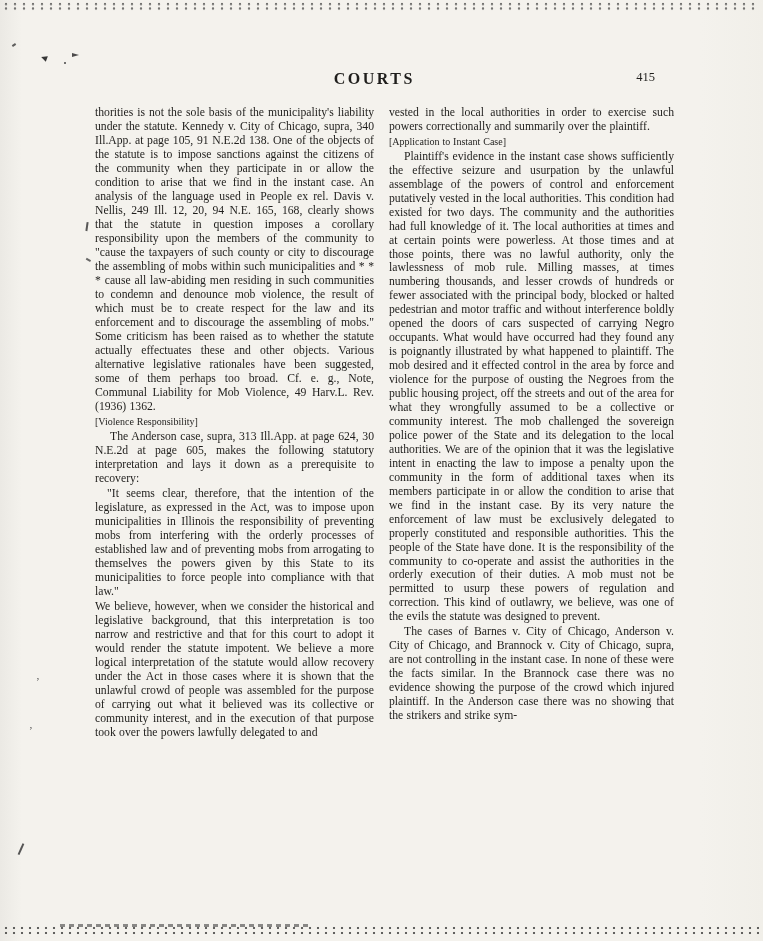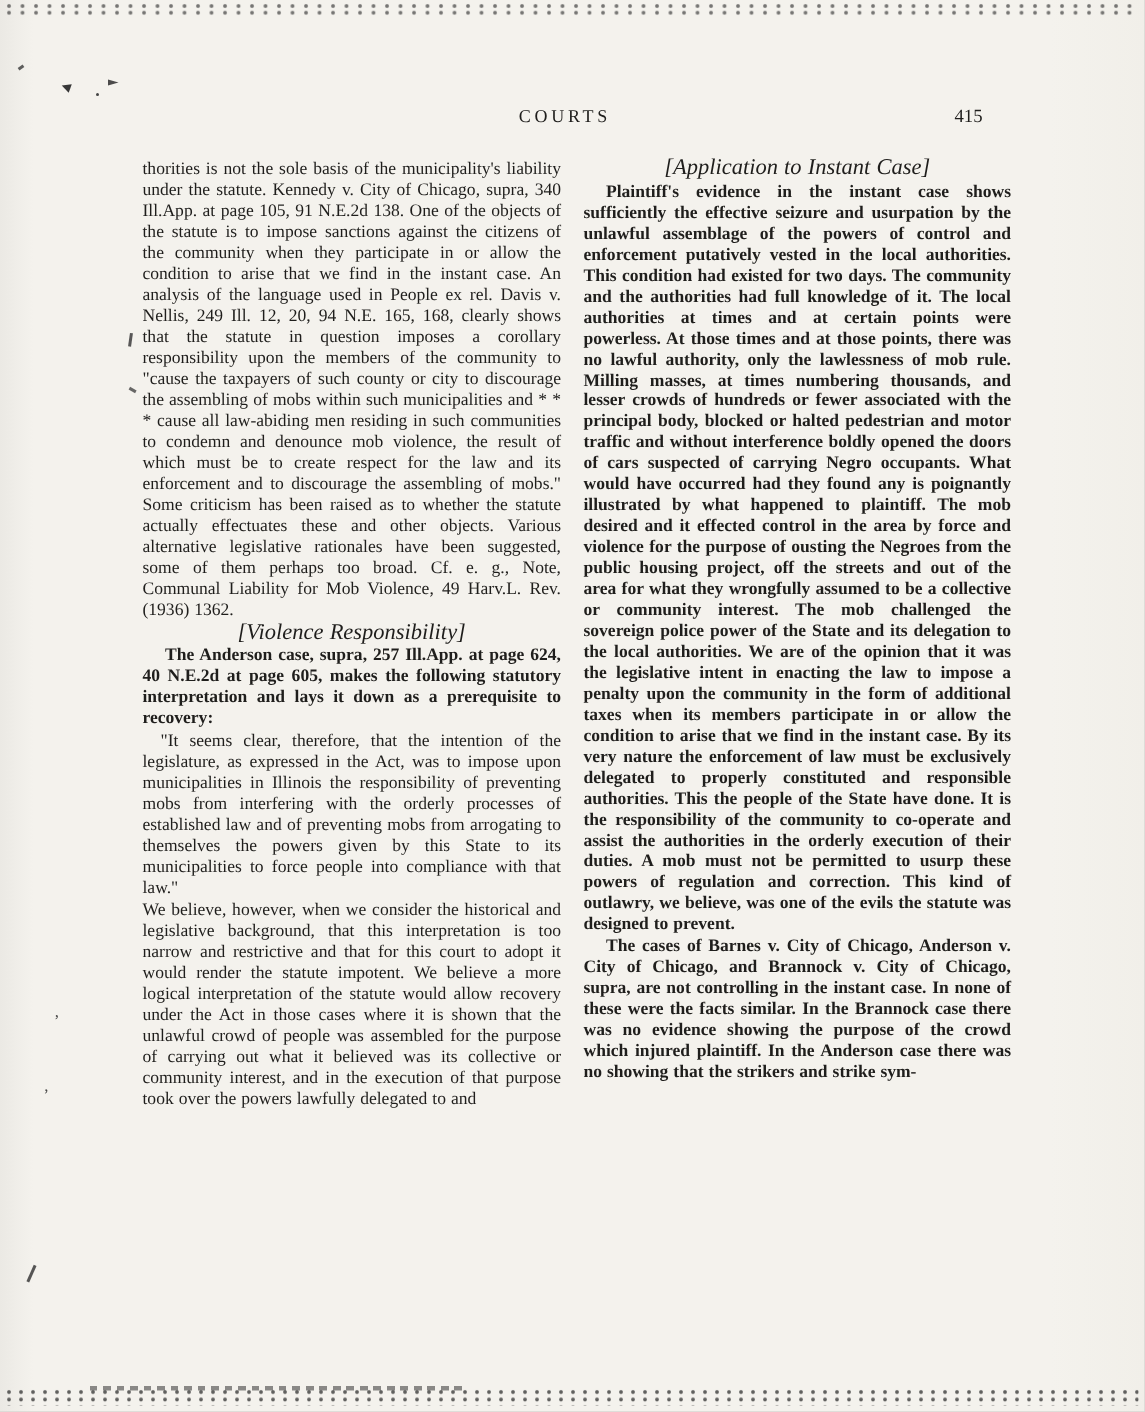--- a/index.html
+++ b/index.html
@@ -32,46 +32,45 @@
     background-image:repeating-linear-gradient(90deg, rgba(40,40,40,.75) 0 5px, transparent 5px 9px);
     opacity:.7;
   }
 
   
   .running-head {
     position:absolute; top:70px; left:95px; width:578px; height:16px;
   }
   .running-head .title {
     position:absolute; left:50%; transform:translateX(-62%);
-    font-size:12px; font-weight:normal; letter-spacing:2.5px;
+    font-size:16px; font-weight:bold; letter-spacing:2.5px;
   }
   .running-head .pageno {
     position:absolute; right:18px; top:0;
     font-size:12.5px; font-weight:normal;
   }
 
   
   .col {
     position:absolute; top:106px;
     text-align:justify;
     font-size:11.7px; line-height:14.0px;
     word-spacing:0.4px;
   }
   .col.left  { left:95px;  width:279px; }
   .col.right { left:389px; width:285px; line-height:13.95px; }
 
   .col p { margin:0; }
-  .col p.indent { text-indent:15px;font-weight:bold; }
+  .col p.indent { text-indent:15px; }
   .col p + p { margin-top:1px; }
 
   .section-heading {
-    font-style:italic;
-    font-size:15px;
+    font-size:10px;
     margin:6px 0 5px 1px;
-    text-align:center;
+    text-align:left;
   }
 
   .block-quote {
     margin:4px 6px 4px 18px;
     text-indent:12px;
   }
 
   
   .mark { position:absolute; background:transparent; color:#2a2a2a; }
   .mark-tick1  { top:44px;  left:12px; width:4px; height:2px; background:#3a3a3a; transform:rotate(-35deg); opacity:.8; }
@@ -102,26 +101,27 @@
   <div class="mark mark-slash"></div>
 
   <div class="running-head">
     <span class="title">COURTS</span>
     <span class="pageno">415</span>
   </div>
 
   <div class="col left">
     <p>thorities is not the sole basis of the municipality's liability under the statute. Kennedy v. City of Chicago, supra, 340 Ill.App. at page 105, 91 N.E.2d 138. One of the objects of the statute is to impose sanctions against the citizens of the community when they participate in or allow the condition to arise that we find in the instant case. An analysis of the language used in People ex rel. Davis v. Nellis, 249 Ill. 12, 20, 94 N.E. 165, 168, clearly shows that the statute in question imposes a corollary responsibility upon the members of the community to "cause the taxpayers of such county or city to discourage the assembling of mobs within such municipalities and * * * cause all law-abiding men residing in such communities to condemn and denounce mob violence, the result of which must be to create respect for the law and its enforcement and to discourage the assembling of mobs." Some criticism has been raised as to whether the statute actually effectuates these and other objects. Various alternative legislative rationales have been suggested, some of them perhaps too broad. Cf. e. g., Note, Communal Liability for Mob Violence, 49 Harv.L. Rev. (1936) 1362.</p>
     <p class="section-heading">[Violence Responsibility]</p>
-    <p class="indent">The Anderson case, supra, 257 Ill.App. at page 624, 40 N.E.2d at page 605, makes the following statutory interpretation and lays it down as a prerequisite to recovery:</p>
+    <p class="indent">The Anderson case, supra, 313 Ill.App. at page 624, 30 N.E.2d at page 605, makes the following statutory interpretation and lays it down as a prerequisite to recovery:</p>
     <p class="block-quote">"It seems clear, therefore, that the intention of the legislature, as expressed in the Act, was to impose upon municipalities in Illinois the responsibility of preventing mobs from interfering with the orderly processes of established law and of preventing mobs from arrogating to themselves the powers given by this State to its municipalities to force people into compliance with that law."</p>
     <p>We believe, however, when we consider the historical and legislative background, that this interpretation is too narrow and restrictive and that for this court to adopt it would render the statute impotent. We believe a more logical interpretation of the statute would allow recovery under the Act in those cases where it is shown that the unlawful crowd of people was assembled for the purpose of carrying out what it believed was its collective or community interest, and in the execution of that purpose took over the powers lawfully delegated to and</p>
   </div>
 
   <div class="col right">
+    <p>vested in the local authorities in order to exercise such powers correctionally and summarily over the plaintiff.</p>
     <p class="section-heading">[Application to Instant Case]</p>
     <p class="indent">Plaintiff's evidence in the instant case shows sufficiently the effective seizure and usurpation by the unlawful assemblage of the powers of control and enforcement putatively vested in the local authorities. This condition had existed for two days. The community and the authorities had full knowledge of it. The local authorities at times and at certain points were powerless. At those times and at those points, there was no lawful authority, only the lawlessness of mob rule. Milling masses, at times numbering thousands, and lesser crowds of hundreds or fewer associated with the principal body, blocked or halted pedestrian and motor traffic and without interference boldly opened the doors of cars suspected of carrying Negro occupants. What would have occurred had they found any is poignantly illustrated by what happened to plaintiff. The mob desired and it effected control in the area by force and violence for the purpose of ousting the Negroes from the public housing project, off the streets and out of the area for what they wrongfully assumed to be a collective or community interest. The mob challenged the sovereign police power of the State and its delegation to the local authorities. We are of the opinion that it was the legislative intent in enacting the law to impose a penalty upon the community in the form of additional taxes when its members participate in or allow the condition to arise that we find in the instant case. By its very nature the enforcement of law must be exclusively delegated to properly constituted and responsible authorities. This the people of the State have done. It is the responsibility of the community to co-operate and assist the authorities in the orderly execution of their duties. A mob must not be permitted to usurp these powers of regulation and correction. This kind of outlawry, we believe, was one of the evils the statute was designed to prevent.</p>
     <p class="indent">The cases of Barnes v. City of Chicago, Anderson v. City of Chicago, and Brannock v. City of Chicago, supra, are not controlling in the instant case. In none of these were the facts similar. In the Brannock case there was no evidence showing the purpose of the crowd which injured plaintiff. In the Anderson case there was no showing that the strikers and strike sym-</p>
   </div>
 
   <div class="dash-bottom"></div>
   <div class="dots-bottom"></div>
 
 </div>
 

